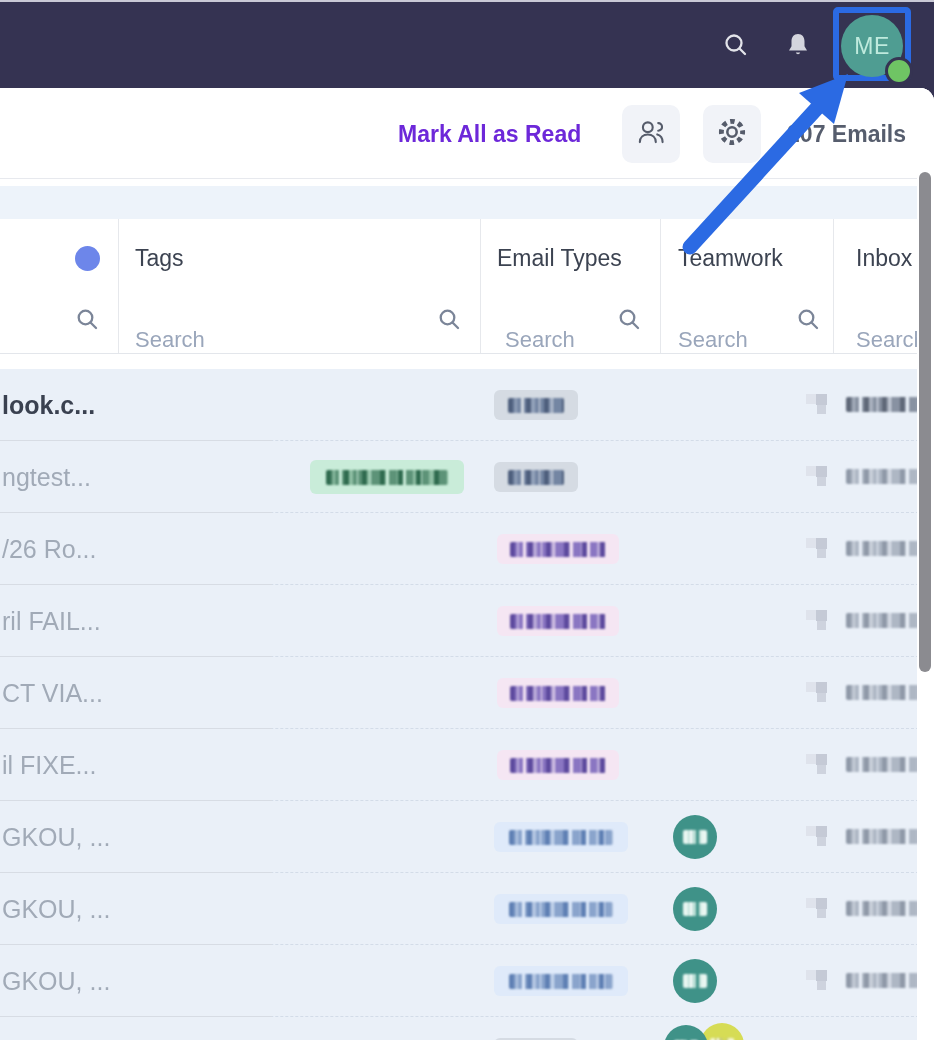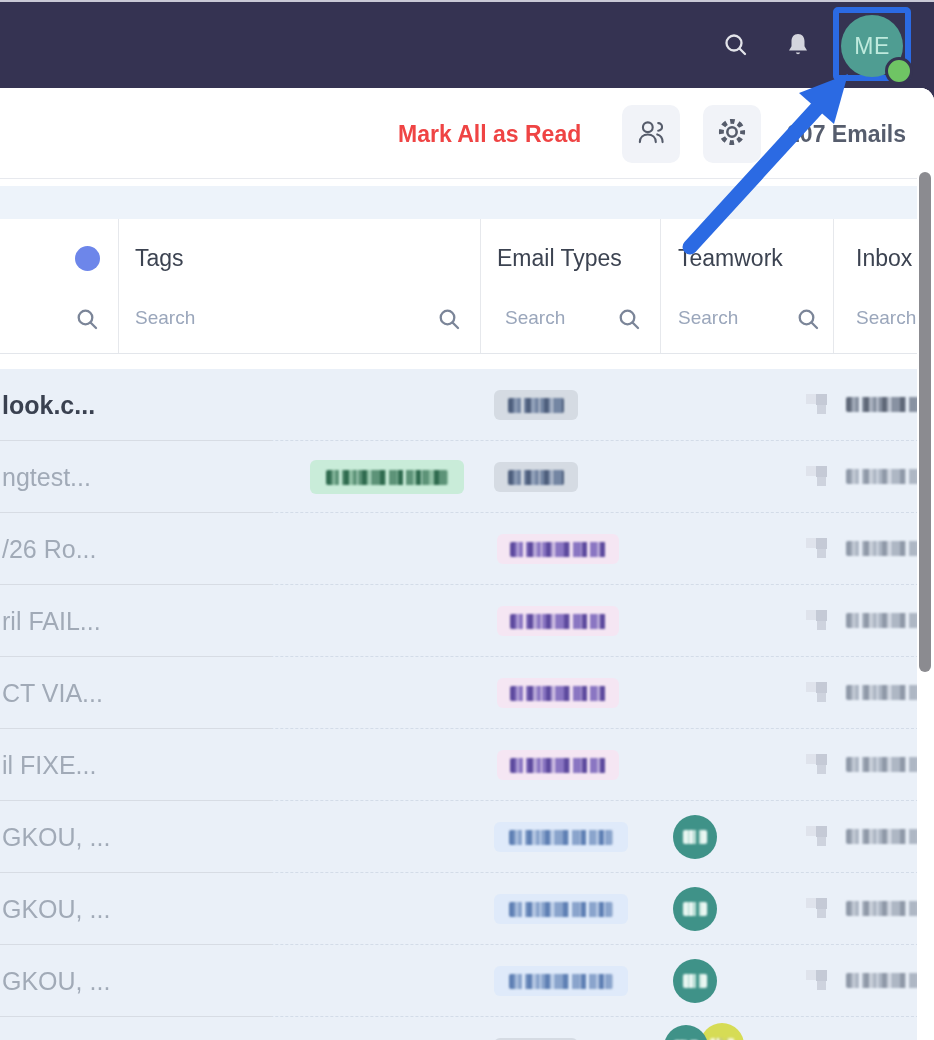--- a/index.html
+++ b/index.html
@@ -28,38 +28,38 @@
     position:absolute;left:44px;top:42px;width:22px;height:22px;border-radius:50%;
     background:#6fc464;border:3px solid #353352;box-sizing:content-box;
   }
   
   .content{
     position:absolute;top:88px;left:0;width:934px;height:952px;background:#fff;
     border-top-right-radius:14px;overflow:hidden;
   }
   
   .toolbar{position:absolute;top:0;left:0;width:100%;height:90px;background:#fff;border-bottom:1px solid #e7e9ee;}
-  .markall{position:absolute;left:398px;top:33px;font-size:23px;font-weight:600;color:#ef4444;cursor:pointer;}
+  .markall{position:absolute;left:398px;top:33px;font-size:23px;font-weight:600;color:#6d28d9;cursor:pointer;}
   .icon-btn{
     position:absolute;top:17px;width:58px;height:58px;border-radius:10px;background:#f1f3f8;
     display:flex;align-items:center;justify-content:center;cursor:pointer;
   }
   .btn-users{left:622px;}
   .btn-settings{left:703px;}
   .email-count{position:absolute;right:28px;top:33px;font-size:23px;font-weight:600;color:#565d6d;}
   
   .band{position:absolute;top:98px;left:0;width:100%;height:45px;background:#edf3fa;}
   
   .thead{position:absolute;top:131px;left:0;width:100%;height:134px;background:#fff;border-bottom:1px solid #e3e6eb;}
   .vdiv{position:absolute;top:0;bottom:0;width:1px;background:#e6e8ec;}
   .col-label{position:absolute;top:26px;font-size:23px;font-weight:500;color:#3c4351;white-space:nowrap;}
   .col-search{position:absolute;top:88px;height:28px;}
   .col-search input{
-    border:none;outline:none;background:transparent;font-size:19px;color:#5b6475;
-    font-family:"Liberation Sans","DejaVu Sans",sans-serif;width:100%;padding:0;
+    border:none;outline:none;background:transparent;font-size:22px;color:#5b6475;
+    font-family:"Liberation Sans","DejaVu Sans",sans-serif;width:100%;padding:0;margin-top:20px;
   }
   .col-search input::placeholder{color:#9aa6bb;opacity:1;}
   .mag{position:absolute;width:26px;height:26px;}
   .blue-dot{position:absolute;left:75px;top:27px;width:25px;height:25px;border-radius:50%;background:#6d86ea;}
   
   .rows{position:absolute;top:281px;left:0;width:100%;height:674px;background:#eaf0f8;overflow:hidden;}
   .row{position:absolute;left:0;width:100%;height:72px;border-bottom:1px dashed rgba(185,196,212,.45);box-sizing:border-box;cursor:pointer;}
   .row::after{content:"";position:absolute;left:0;bottom:-1px;width:272px;height:1px;background:#d7dce4;}
   .subject{position:absolute;left:2px;top:50%;transform:translateY(-50%);font-size:25px;color:#a1aab7;white-space:nowrap;}
   .subject.unread{color:#3a4150;font-weight:700;}

